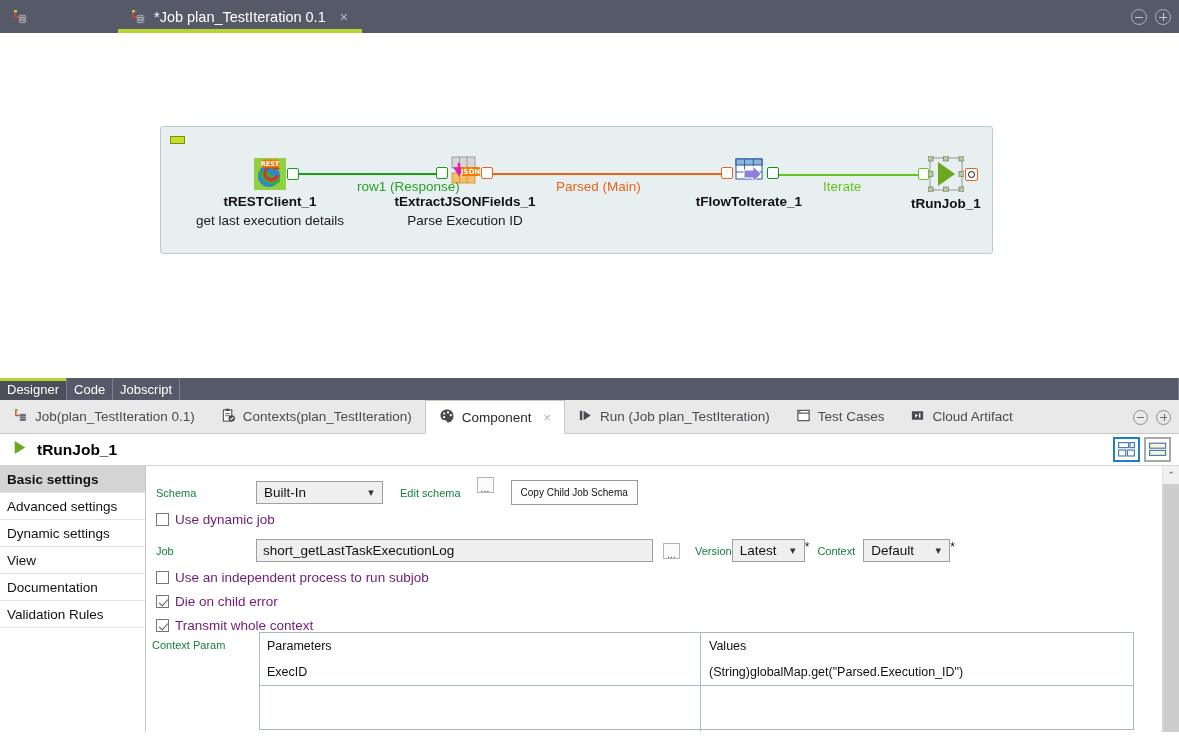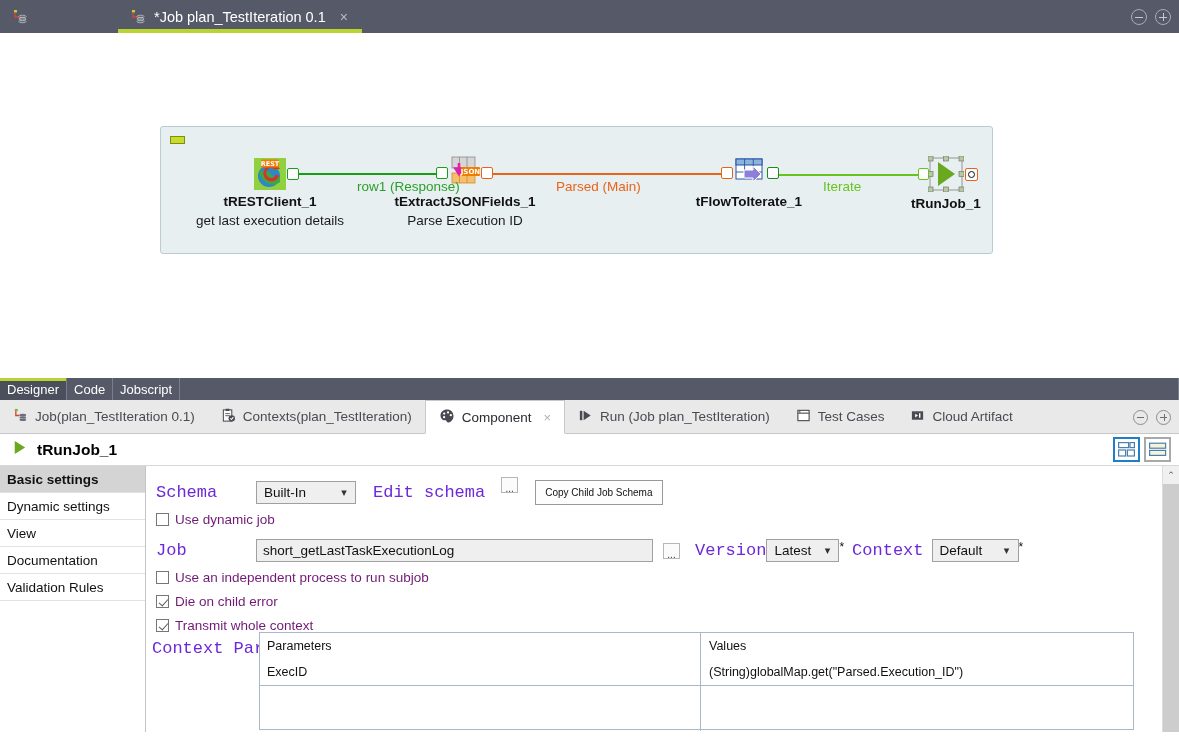--- a/index.html
+++ b/index.html
@@ -239,21 +239,21 @@
     font-weight: bold;
   }
 
   .settings-pane {
     position: relative;
     flex: 1;
     background: #ffffff;
     overflow: hidden;
   }
   .row { display: flex; align-items: center; }
-  .lbl { font-size: 17px; color: #6d28d9; font-family: Liberation Mono, monospace; }
+  .lbl { font-size: 11px; color: #15803d; }
   .select {
     height: 23px;
     border: 1px solid #a0a0a0;
     background: #efefef;
     display: flex; align-items: center;
     padding: 0 3px 0 7px;
     font-size: 13.5px; color: #111;
     position: relative;
   }
   .select .chev {
@@ -591,38 +591,41 @@
   </div>
 </div>
 
 <div class="settings-body">
 
   <div class="settings-nav">
     <div class="nav-item active">
       <span>Basic settings</span>
     </div>
     <div class="nav-item">
+      <span>Advanced settings</span>
+    </div>
+    <div class="nav-item">
       <span>Dynamic settings</span>
     </div>
     <div class="nav-item">
       <span>View</span>
     </div>
     <div class="nav-item">
       <span>Documentation</span>
     </div>
     <div class="nav-item">
       <span>Validation Rules</span>
     </div>
   </div>
 
   <div class="settings-pane">
 
     <div class="row" style="position:absolute; left:10px; top:14px;">
       <span class="lbl" style="width:100px;">Schema</span>
-      <div class="select" style="width:100px;">
+      <div class="select" style="width:127px;">
         <span>Built-In</span>
         <span class="chev">▾</span>
       </div>
       <span class="lbl" style="margin-left:17px;">Edit schema</span>
       <div class="btn-dots" style="margin-left:16px; align-self:flex-start; margin-top:-3px;">...</div>
       <div class="btn" style="margin-left:17px;">
         <span>Copy Child Job Schema</span>
       </div>
     </div>
 

